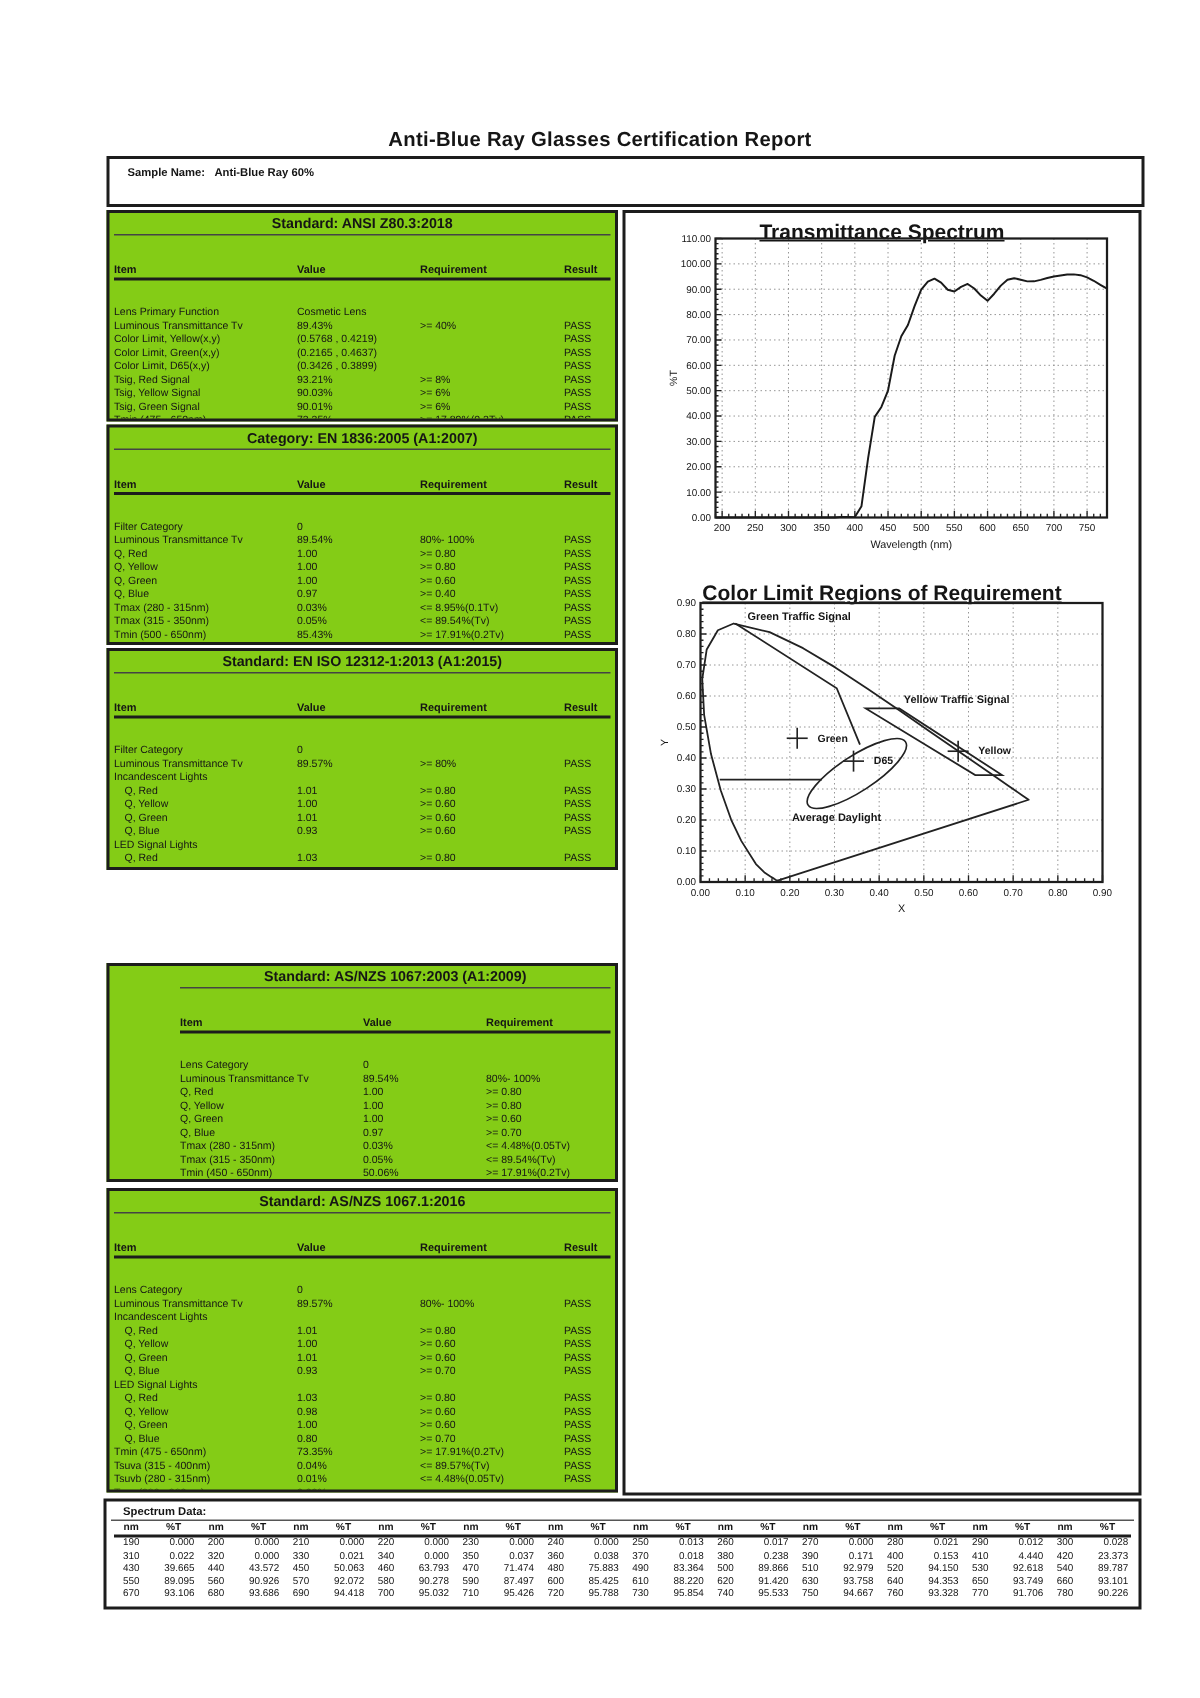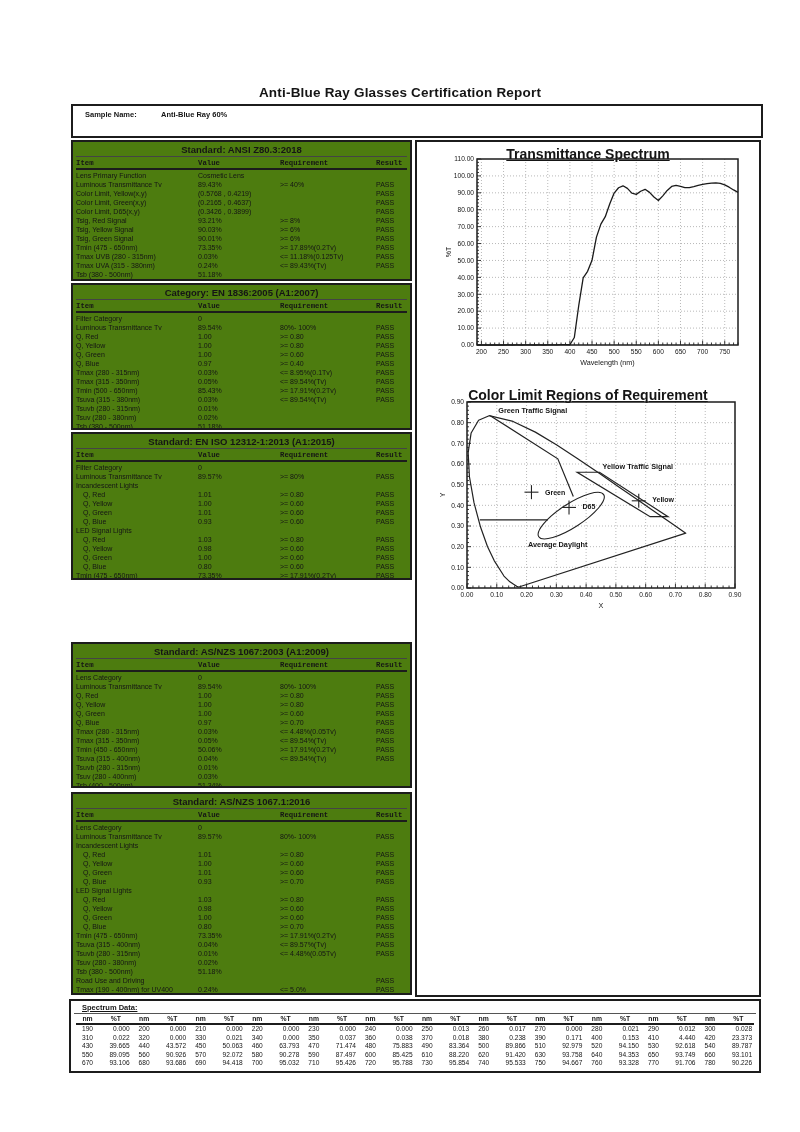--- a/index.html
+++ b/index.html
@@ -3,45 +3,45 @@
 <meta charset="utf-8">
 <style>
   html,body{margin:0;padding:0;background:#fff;}
   body{width:800px;height:1132px;position:relative;overflow:hidden;
        font-family:"Liberation Sans",sans-serif;color:#151515;}
   .abs{position:absolute;}
   .page-title{top:85px;left:0;width:800px;text-align:center;
               font-size:13.5px;font-weight:bold;letter-spacing:.2px;}
   .sample-box{left:71px;top:104px;width:688px;height:30px;border:2px solid #1c1c1c;}
   .sample-row{display:flex;align-items:baseline;padding-left:12px;line-height:12px;}
-  .sample-label{width:76px;font-size:7.5px;font-weight:bold;}
+  .sample-label{width:58px;font-size:7.5px;font-weight:bold;}
   .sample-val{font-size:7.5px;font-weight:bold;}
   .company-val{font-size:9.5px;font-weight:bold;}
   .left-col{left:71px;top:140px;width:341px;height:857px;}
   .std-box{position:absolute;left:0;width:341px;border:2px solid #1c1c1c;
-           box-sizing:border-box;overflow:hidden;background:#4d7c0f;}
+           box-sizing:border-box;overflow:hidden;background:#84cc16;}
   .std-title{text-align:center;font-size:9.5px;font-weight:bold;padding:2px 0 1px 0;
              border-bottom:1px solid #444;margin:0 3px;}
   .std-head{display:grid;grid-template-columns:122px 82px 96px 1fr;
-            font-size:7.3px;font-weight:bold;margin:0 3px;padding:2px 0 1px 0;
-            border-bottom:2px solid #1c1c1c;font-family:Liberation Mono, monospace;}
+            font-size:7.3px;font-weight:bold;margin:16px 3px;padding:2px 0 1px 0;
+            border-bottom:2px solid #1c1c1c;}
   .std-rows{margin:0 3px;padding-top:1px;}
   .std-row{display:grid;grid-template-columns:122px 82px 96px 1fr;
            font-size:7px;line-height:9px;white-space:nowrap;}
   .cell-item.ind{padding-left:7px;}
   .right-box{left:415px;top:140px;width:346px;height:857px;border:2px solid #1c1c1c;
              box-sizing:border-box;}
   .chart-title{position:absolute;left:0;width:342px;text-align:center;
                font-size:14px;font-weight:bold;text-decoration:underline;}
   #charts-svg{position:absolute;left:0;top:0;}
   svg text{font-family:"Liberation Sans",sans-serif;fill:#151515;}
   .spec-box{left:69px;top:999px;width:692px;height:74px;border:2px solid #1c1c1c;
             box-sizing:border-box;overflow:hidden;}
   .spec-label{font-size:7.5px;font-weight:bold;padding:2px 0 1px 8px;
-              border-bottom:1px solid #555;margin:0 3px;text-decoration:underline;}
+              border-bottom:1px solid #555;margin:0 3px;}
   .spec-grid{display:grid;margin:0 5px;
              grid-template-columns:repeat(12, 23px 33.6px);}
   .spec-head{font-size:6.8px;font-weight:bold;padding:1px 0;border-bottom:2px solid #1c1c1c;}
   .spec-head > div{text-align:center;}
   .spec-row-line{font-size:6.6px;line-height:8.6px;}
   .spec-nm{text-align:center;}
   .spec-t{text-align:right;padding-right:3px;}
 </style>
 </head>
 <body>
@@ -346,21 +346,21 @@
           <div class="">PASS</div>
         </div>
         <div class="std-row">
           <div class="cell-item">Driving In Twilight or At Night</div>
           <div class="">89.57%</div>
           <div class="">Tv &gt;= 75%</div>
           <div class="">PASS</div>
         </div>
       </div>
     </div>
-    <div class="std-box" style="top: 502px; height: 146px;">
+    <div class="std-box" style="top: 502px; height: 146px; padding-left: 44px;">
       <div class="std-title">Standard: AS/NZS 1067:2003 (A1:2009)</div>
       <div class="std-head">
         <div>Item</div>
         <div>Value</div>
         <div>Requirement</div>
         <div>Result</div>
       </div>
       <div class="std-rows">
         <div class="std-row">
           <div class="cell-item">Lens Category</div>

